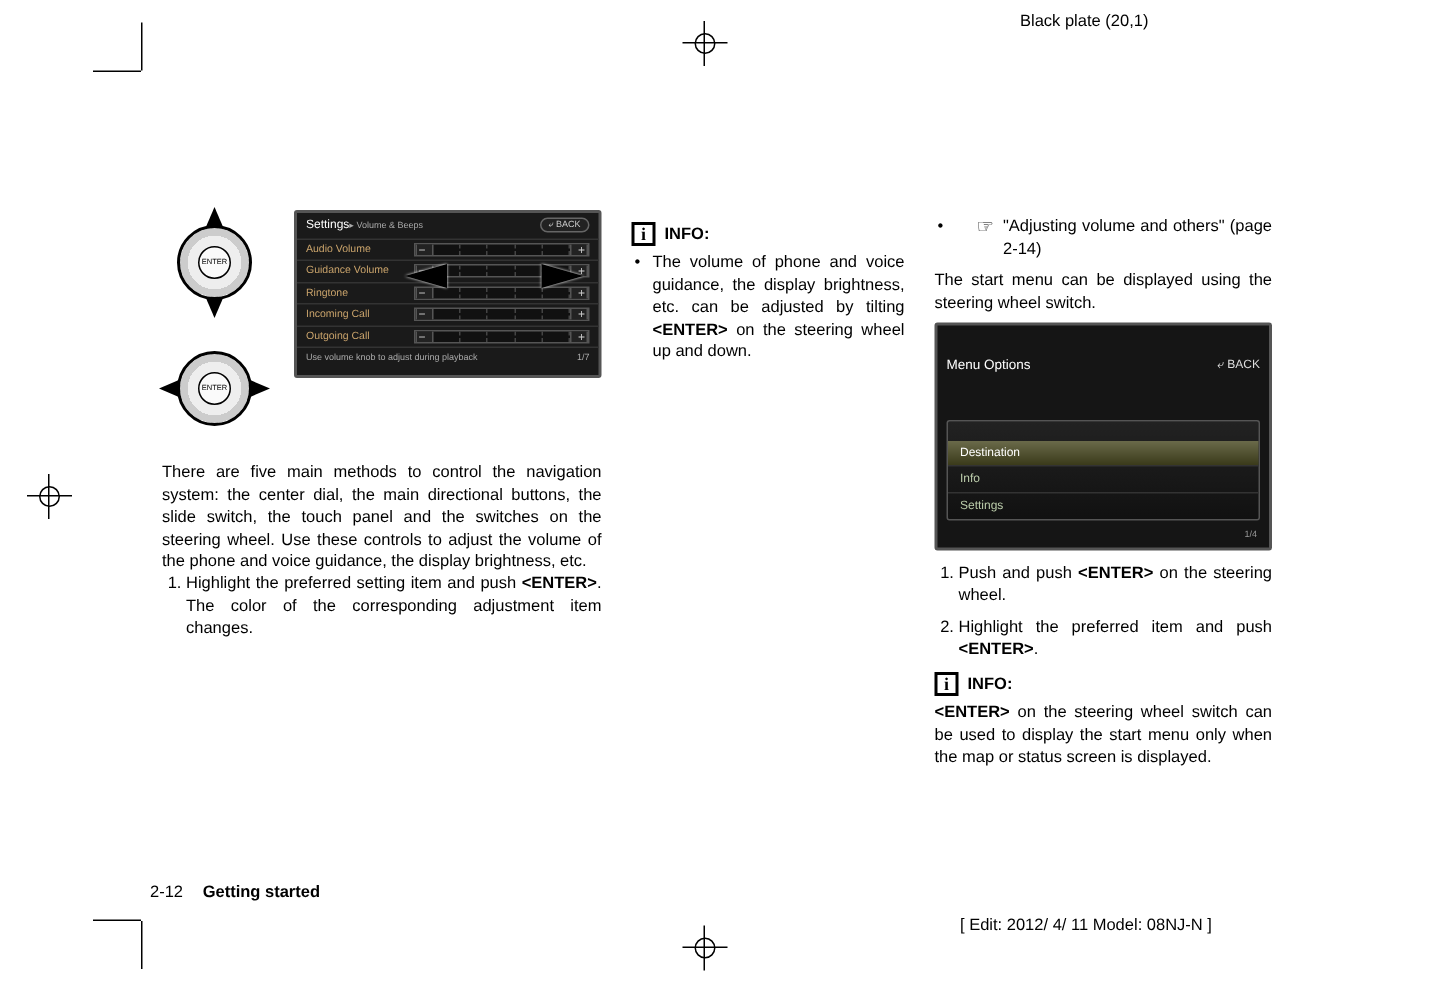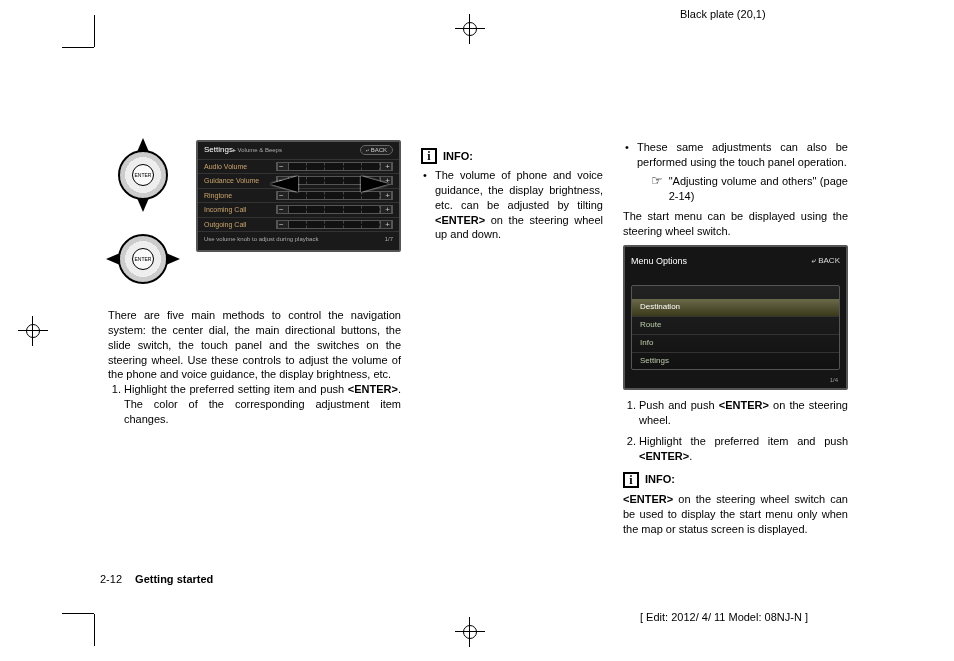--- a/index.html
+++ b/index.html
@@ -58,29 +58,29 @@
   ul.bul li { position: relative; padding-left: 14px; margin-bottom: 6px; text-align: justify; }
   ul.bul li::before { content: "•"; position: absolute; left: 2px; top: 0; }
 
   .ref { display: flex; align-items: flex-start; gap: 6px; margin-left: 14px; }
   .ref .ic { font-size: 13px; line-height: 1; }
 
   .infohead { display: flex; align-items: center; gap: 6px; font-weight: bold; margin: 8px 0 4px; }
   .infohead .ibox { width: 16px; height: 16px; border: 2px solid #000; display: inline-flex; align-items: center; justify-content: center; font-family: Georgia, serif; font-weight: bold; font-size: 12px; }
 
   .screen2 { width: 225px; background: #151515; border: 2px solid #555; border-radius: 2px; color: #ddd; font-size: 8px; margin: 6px 0 8px; padding-bottom:4px;}
-  .screen2 .titlebar { display:flex; justify-content:space-between; align-items:center; padding:8px 6px; }
+  .screen2 .titlebar { display:flex; justify-content:space-between; align-items:center; padding:20px 6px; }
   .screen2 .titlebar .ttl { color:#fff; font-size:9px; }
   .screen2 .menubox { margin: 10px 6px 4px; border:1px solid #555; border-radius:2px; background:linear-gradient(#222,#111); }
   .screen2 .menubox .mrow { padding:3px 8px; border-bottom:1px solid #333; color:#bca; font-size:8px; }
   .screen2 .menubox .mrow.sel { background:linear-gradient(#6a6a4a,#3a3a1a); color:#fff;margin-top:13px; }
   .screen2 .menubox .mrow:last-child { border-bottom:none; }
   .screen2 .foot { text-align:right; padding:2px 8px 0; font-size:6px; color:#999; }
 
-  .pgfoot { position: absolute; left: 100px; bottom: 76px; font-size: 11px; }
+  .pgfoot { position: absolute; left: 100px; bottom: 60px; font-size: 11px; }
   .pgfoot .pn { margin-right: 10px; }
   .pgfoot .sec { font-weight: bold; }
 </style>
 </head>
 <body>
 <div class="page">
 
 <div class="crop-h" style="left:62px; top:47px; width:32px;"></div>
 <div class="crop-v" style="left:94px; top:15px; height:32px;"></div>
 <div class="crop-h" style="left:62px; bottom:47px; width:32px;"></div>
@@ -204,37 +204,35 @@
       <span>INFO:</span>
     </div>
     <ul class="bul">
       <li><span>The volume of phone and voice guidance, the display brightness, etc. can be adjusted by tilting </span><b>&lt;ENTER&gt;</b><span> on the steering wheel up and down.</span></li>
     </ul>
   </div>
 
   <div class="col">
     <ul class="bul">
       <li>
-        <span>These same adjustments can also be performed using the touch panel operation.</span>
         <div class="ref" style="margin-top:4px;">
           <span class="ic">☞</span>
           <span>"Adjusting volume and others" (page 2-14)</span>
         </div>
       </li>
     </ul>
     <p class="just">The start menu can be displayed using the steering wheel switch.</p>
 
     <div class="screen2">
       <div class="titlebar">
         <span class="ttl">Menu Options</span>
         <span class="backbtn">⤶ BACK</span>
       </div>
       <div class="menubox">
         <div class="mrow sel">Destination</div>
-        <div class="mrow">Route</div>
         <div class="mrow">Info</div>
         <div class="mrow">Settings</div>
       </div>
       <div class="foot">1/4</div>
     </div>
 
     <ol class="steps">
       <li><span>Push and push </span><b>&lt;ENTER&gt;</b><span> on the steering wheel.</span></li>
       <li><span>Highlight the preferred item and push </span><b>&lt;ENTER&gt;</b><span>.</span></li>
     </ol>

